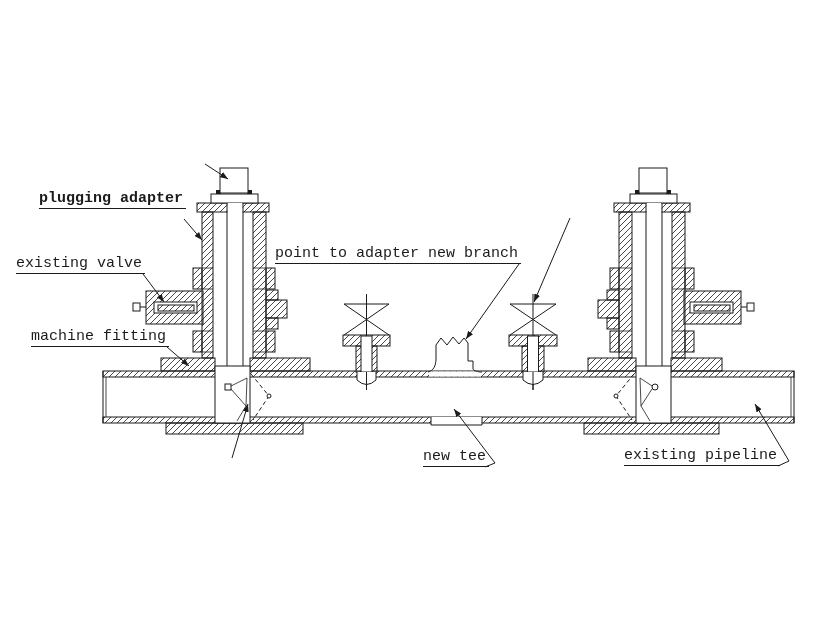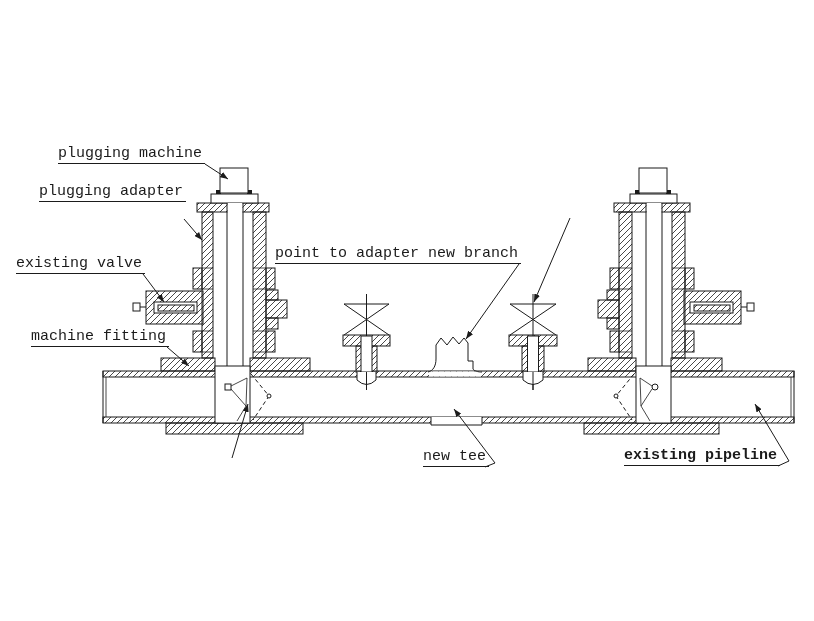--- a/index.html
+++ b/index.html
@@ -161,21 +161,20 @@
     <path class="leader" d="M143,274 L164,302"></path>
     <path class="leader" d="M167,347 L189,366"></path>
     <path class="leader" d="M232,458 L248,404"></path>
     <path class="leader" d="M485,467 L495,463 L454,409"></path>
     <path class="leader" d="M778,466 L789,461 L755,404"></path>
     <path class="leader" d="M570,218 L534,302"></path>
     <path class="leader" d="M519,264 L466,339"></path>
   </g>
 </svg>
 
-<div class="lbl" style="left:58px;top:146px;">plugging machine</div>
-<div class="lbl" style="left:39px;top:184px;">plugging adapter</div>
+<div class="lbl" style="left:39px;top:191px;font-weight:bold;">plugging adapter</div>
 <div class="lbl" style="left:16px;top:256px;">existing valve</div>
 <div class="lbl" style="left:31px;top:329px;">machine fitting</div>
 <div class="lbl" style="left:423px;top:449px;">new tee</div>
-<div class="lbl" style="left:624px;top:448px;font-weight:bold;">existing pipeline</div>
+<div class="lbl" style="left:624px;top:448px;">existing pipeline</div>
 <div class="lbl" style="left:275px;top:246px;">point to adapter new branch</div>
 
 </div>
 
 </body></html>

